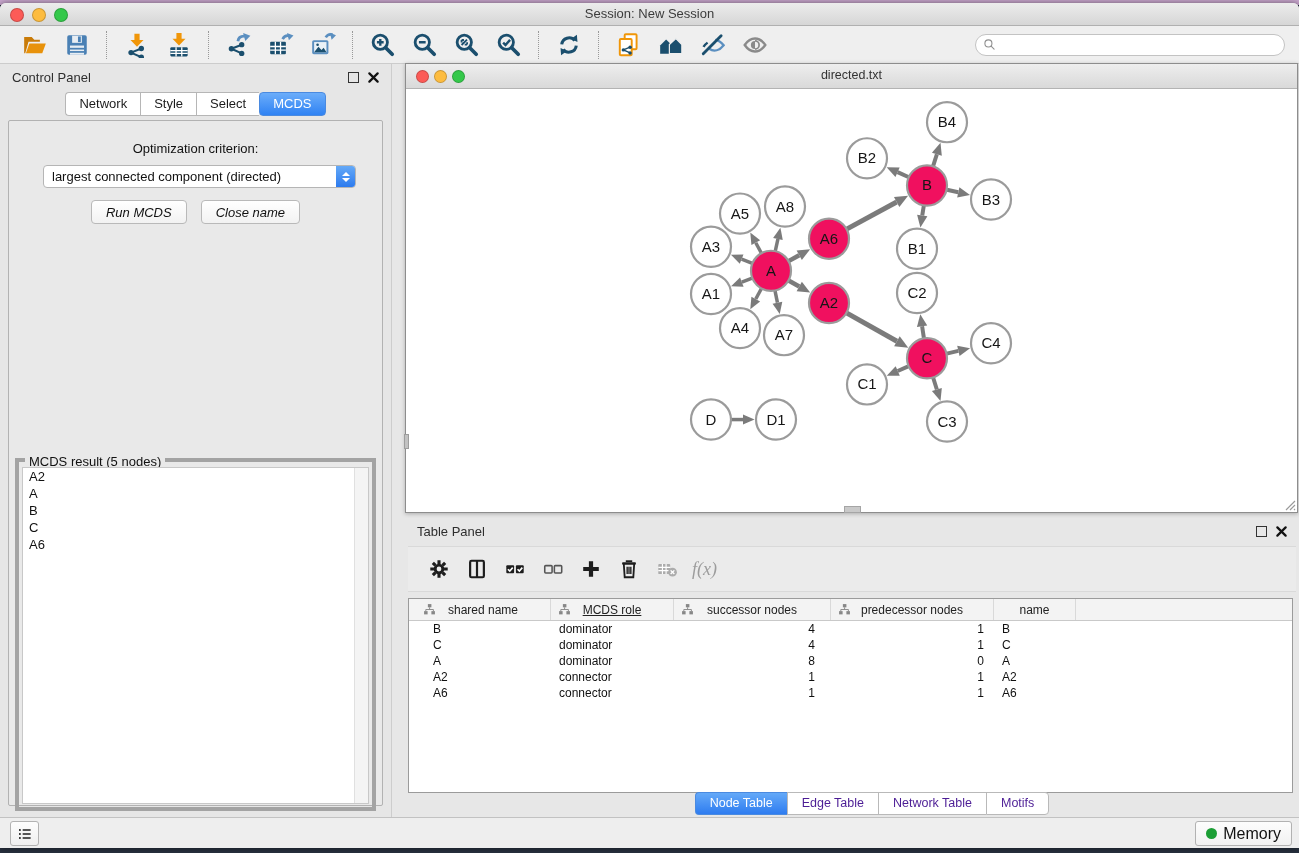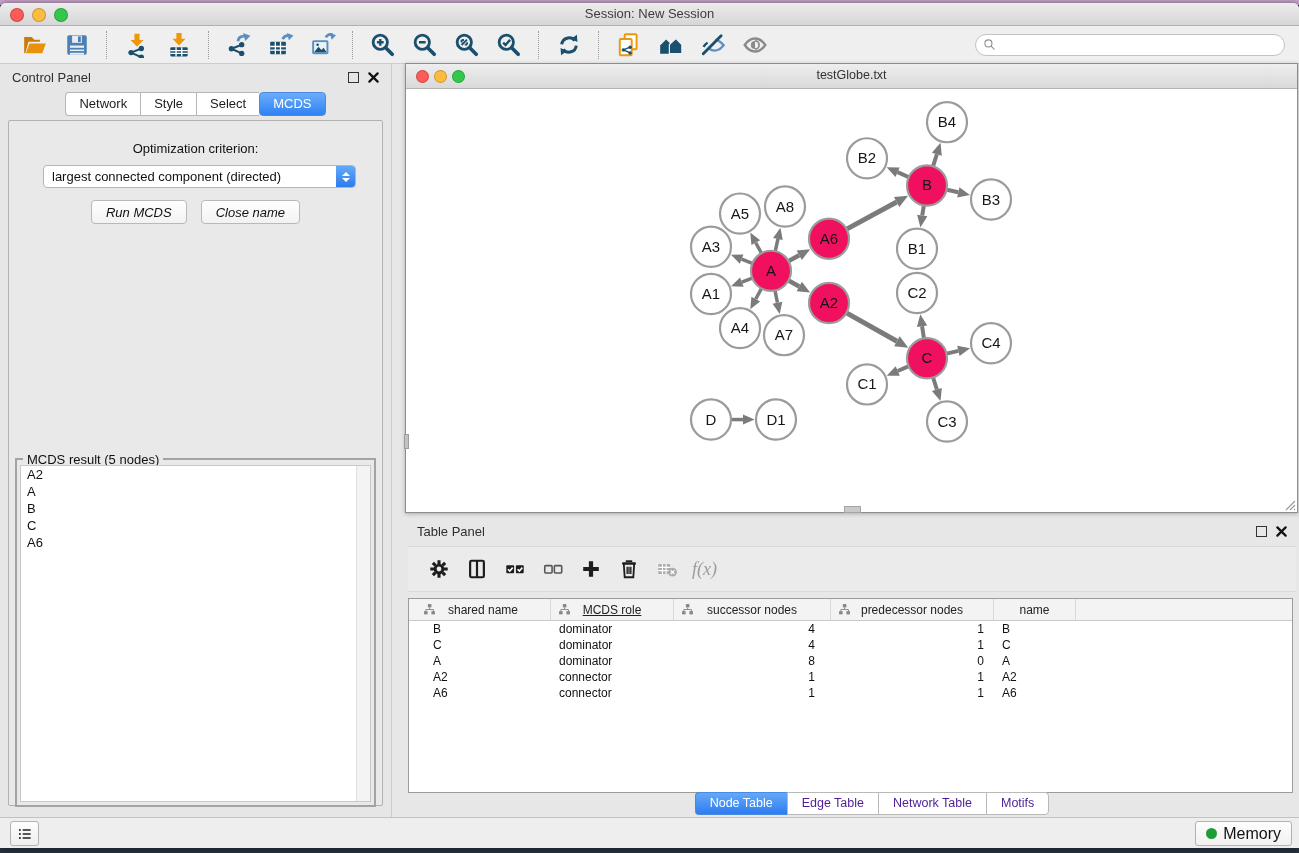--- a/index.html
+++ b/index.html
@@ -36,21 +36,21 @@
   .cp-body{position:absolute;left:8px;right:8px;top:56px;bottom:12px;border:1px solid #b2b2b2;background:#e9e9e9;border-radius:2px;}
   .opt-label{text-align:center;margin-top:20px;font-size:13px;color:#111;}
   .dropdown{position:absolute;left:34px;top:44px;width:313px;height:23px;background:#fff;border:1px solid #b5b5b5;border-radius:4px;display:flex;align-items:center;box-sizing:border-box;}
   .dropdown .dd-text{flex:1;font-size:13px;color:#111;padding-left:8px;white-space:nowrap;overflow:hidden;}
   .dd-stepper{width:19px;height:21px;background:linear-gradient(#64a9f8,#2d7bee);border-radius:0 3px 3px 0;display:flex;flex-direction:column;align-items:center;justify-content:center;gap:2px;}
   .dd-stepper i{display:block;width:0;height:0;border-left:4px solid transparent;border-right:4px solid transparent;}
   .dd-up{border-bottom:4px solid #fff;}
   .dd-down{border-top:4px solid #fff;}
   .cp-buttons{position:absolute;left:0;right:0;top:79px;display:flex;justify-content:center;gap:14px;font-style:italic;}
   .btn{background:linear-gradient(#ffffff,#f2f2f2);border:1px solid #b9b9b9;border-radius:4px;height:22px;padding:0 14px;font-size:13px;color:#111;display:flex;align-items:center;}
-  .result-group{position:absolute;left:6px;right:6px;top:337px;height:345px;border:2px solid #a3a3a3;}
+  .result-group{position:absolute;left:6px;right:6px;top:337px;height:345px;border:4px solid #a3a3a3;}
   .result-legend{position:absolute;top:-8px;left:6px;background:#e9e9e9;padding:0 4px;font-size:13px;color:#111;}
   .result-list{position:absolute;left:3px;right:3px;top:5px;bottom:3px;background:#fff;border:1px solid #c8c8c8;overflow:hidden;}
   .result-scroll{position:absolute;top:0;right:0;bottom:0;width:13px;background:#f4f4f4;border-left:1px solid #e0e0e0;}
   .result-item{font-size:13px;color:#111;padding:1px 0 1px 6px;line-height:15px;}
 
   
   .net-window{position:absolute;left:405px;top:60px;width:891px;height:448px;background:#fff;border:1px solid #8d8d8d;box-shadow:0 1px 4px rgba(0,0,0,.25);}
   .nw-titlebar{height:24px;background:linear-gradient(#eeeeee,#d9d9d9);border-bottom:1px solid #b3b3b3;position:relative;}
   .nw-lights{position:absolute;left:10px;top:6px;display:flex;gap:5px;}
   .nw-light{width:11px;height:11px;border-radius:50%;border:.5px solid rgba(0,0,0,.2);}
@@ -300,21 +300,21 @@
       </div>
     </div>
 
     <div class="net-window">
       <div class="nw-titlebar">
         <div class="nw-lights">
           <div class="nw-light" style="background:#fc5b57"></div>
           <div class="nw-light" style="background:#fdbc40"></div>
           <div class="nw-light" style="background:#34c84a"></div>
         </div>
-        <div class="title">testGlobe.txt</div>
+        <div class="title">directed.txt</div>
       </div>
       <div class="nw-canvas">
         <svg id="graph-svg" viewBox="406 88 891 421" preserveAspectRatio="none" font-family="Liberation Sans, sans-serif">
             <g>
               <line x1="762.4001049556202" y1="253.18728975710826" x2="755.7664742480295" y2="240.98996877863487" stroke="#7B7B7B" stroke-width="3.5"></line>
               <polygon points="750.2720968585646,230.8874039012318 760.1149695648247,238.62499764143044 751.4179789312342,243.3549399158393" fill="#7B7B7B"></polygon>
             </g>
             <g>
               <line x1="774.8465438184978" y1="251.41579968686727" x2="777.9480029994207" y2="237.23770057407663" stroke="#7B7B7B" stroke-width="3.5"></line>
               <polygon points="780.4055171056832,226.00335037401962 782.7836580855322,238.2955001241635 773.1123479133092,236.17990102398974" fill="#7B7B7B"></polygon>

